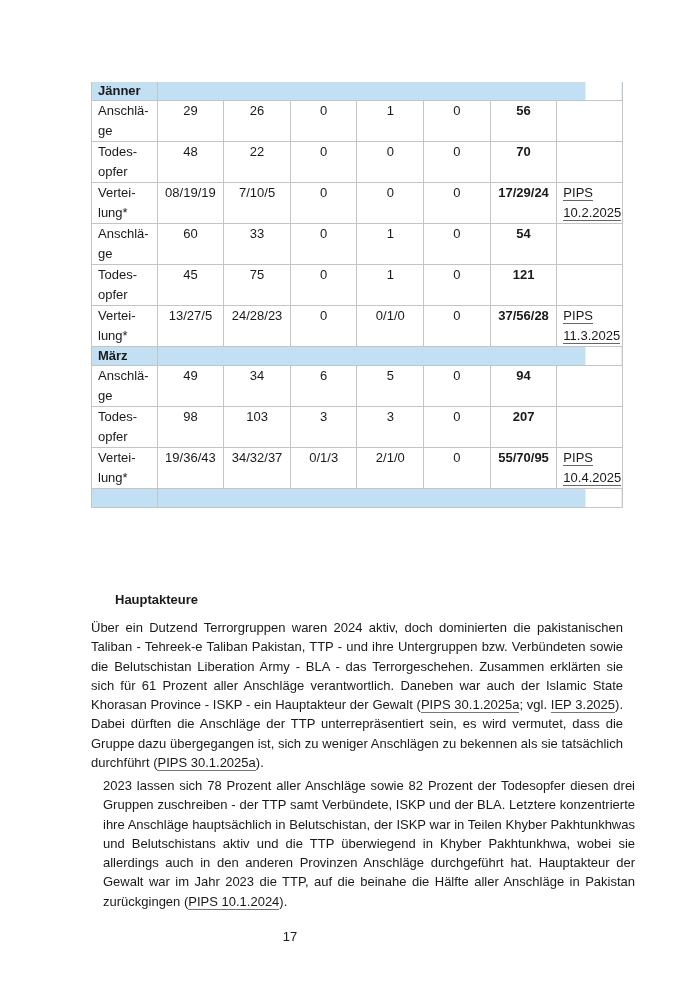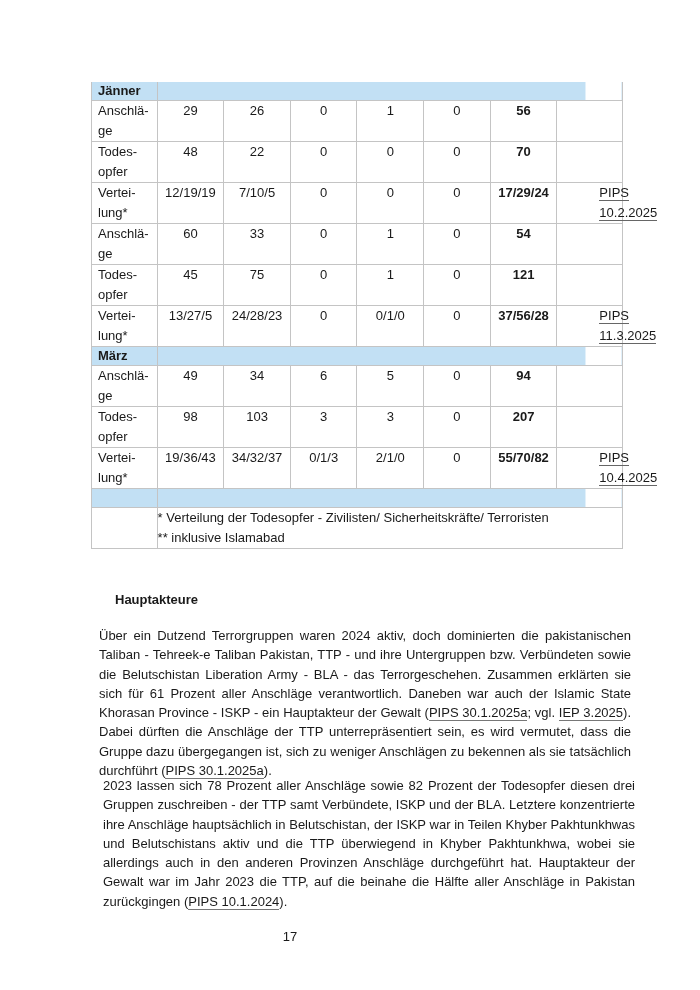--- a/index.html
+++ b/index.html
@@ -17,21 +17,21 @@
     tr.month td { height: 18px; border-top: none; border-bottom: 1.5px solid #c4c4c4; }
     tr.month td.mlabel { background: #c2e0f4; font-weight: bold; padding-left: 6px; line-height: 18px; }
     tr.month td.mband { background: linear-gradient(to right, #c2e0f4 0, #c2e0f4 calc(100% - 36px), #ffffff calc(100% - 36px)); }
     tr.month td.mlabel + td { border-left: 1.5px solid #c4c4c4; }
 
     tr.data td { height: 40px; }
     td.rlabel { padding-left: 6px !important; text-align: left; }
     td.num { text-align: center; }
     td.total { text-align: center; font-weight: bold; }
     td.src { padding-left: 6px !important; }
-    .src a { color: #1a1a1a; text-decoration: none; border-bottom: 1px solid #666; margin-left: 36px; }
+    .src a { color: #1a1a1a; text-decoration: none; border-bottom: 1px solid #666; }
 
     tr.blank td { height: 18px; }
     tr.blank td.bl { background: #c2e0f4; }
     tr.blank td.bband { background: linear-gradient(to right, #c2e0f4 0, #c2e0f4 calc(100% - 36px), #ffffff calc(100% - 36px)); }
     tr.notes td { height: 40px; }
     tr.notes td.ntext { padding-left: 0 !important; }
 
     .heading { position: absolute; left: 84px; top: 592px; font-weight: bold; font-size: 13px; margin-left: 24px; }
     .para { position: absolute; left: 84px; width: 532px; font-size: 13px; line-height: 19.3px;
             text-align: justify; }
@@ -76,21 +76,21 @@
           <td class="num">48</td>
           <td class="num">22</td>
           <td class="num">0</td>
           <td class="num">0</td>
           <td class="num">0</td>
           <td class="total">70</td>
           <td class="src"></td>
         </tr>
         <tr class="data">
           <td class="rlabel"><span>Vertei-</span><br><span>lung*</span></td>
-          <td class="num">12/19/19</td>
+          <td class="num">08/19/19</td>
           <td class="num">7/10/5</td>
           <td class="num">0</td>
           <td class="num">0</td>
           <td class="num">0</td>
           <td class="total">17/29/24</td>
           <td class="src"><a><span>PIPS</span></a><br><a><span>10.2.2025</span></a></td>
         </tr>
         <tr class="data">
           <td class="rlabel"><span>Anschlä-</span><br><span>ge</span></td>
           <td class="num">60</td>
@@ -145,40 +145,33 @@
           <td class="total">207</td>
           <td class="src"></td>
         </tr>
         <tr class="data">
           <td class="rlabel"><span>Vertei-</span><br><span>lung*</span></td>
           <td class="num">19/36/43</td>
           <td class="num">34/32/37</td>
           <td class="num">0/1/3</td>
           <td class="num">2/1/0</td>
           <td class="num">0</td>
-          <td class="total">55/70/82</td>
+          <td class="total">55/70/95</td>
           <td class="src"><a><span>PIPS</span></a><br><a><span>10.4.2025</span></a></td>
         </tr>
         <tr class="blank">
           <td class="bl"></td>
           <td class="bband" colspan="7"></td>
         </tr>
-        <tr class="notes">
-          <td></td>
-          <td class="ntext" colspan="7">
-            <div>* Verteilung der Todesopfer - Zivilisten/ Sicherheitskräfte/ Terroristen</div>
-            <div>** inklusive Islamabad</div>
-          </td>
-        </tr>
       </tbody>
   </table>
 
   <div class="heading">Hauptakteure</div>
 
-  <p class="para p1" style="margin:8px">
+  <p class="para p1" style="margin:0">
     <span>Über ein Dutzend Terrorgruppen waren 2024 aktiv, doch dominierten die pakistanischen Taliban - Tehreek-e Taliban Pakistan, TTP - und ihre Untergruppen bzw. Verbündeten sowie die Belutschistan Liberation Army - BLA - das Terrorgeschehen. Zusammen erklärten sie sich für 61 Prozent aller Anschläge verantwortlich. Daneben war auch der Islamic State Khorasan Province - ISKP - ein Hauptakteur der Gewalt (</span><a>PIPS 30.1.2025a</a><span>; vgl. </span><a>IEP 3.2025</a><span>). Dabei dürften die Anschläge der TTP unterrepräsentiert sein, es wird vermutet, dass die Gruppe dazu übergegangen ist, sich zu weniger Anschlägen zu bekennen als sie tatsächlich durchführt (</span><a>PIPS 30.1.2025a</a><span>).</span>
   </p>
 
   <p class="para p2" style="margin:12px">
     <span>2023 lassen sich 78 Prozent aller Anschläge sowie 82 Prozent der Todesopfer diesen drei Gruppen zuschreiben - der TTP samt Verbündete, ISKP und der BLA. Letztere konzentrierte ihre Anschläge hauptsächlich in Belutschistan, der ISKP war in Teilen Khyber Pakhtunkhwas und Belutschistans aktiv und die TTP überwiegend in Khyber Pakhtunkhwa, wobei sie allerdings auch in den anderen Provinzen Anschläge durchgeführt hat. Hauptakteur der Gewalt war im Jahr 2023 die TTP, auf die beinahe die Hälfte aller Anschläge in Pakistan zurückgingen (</span><a>PIPS 10.1.2024</a><span>).</span>
   </p>
 
   <div class="pagenum">17</div>
 </div>
 

